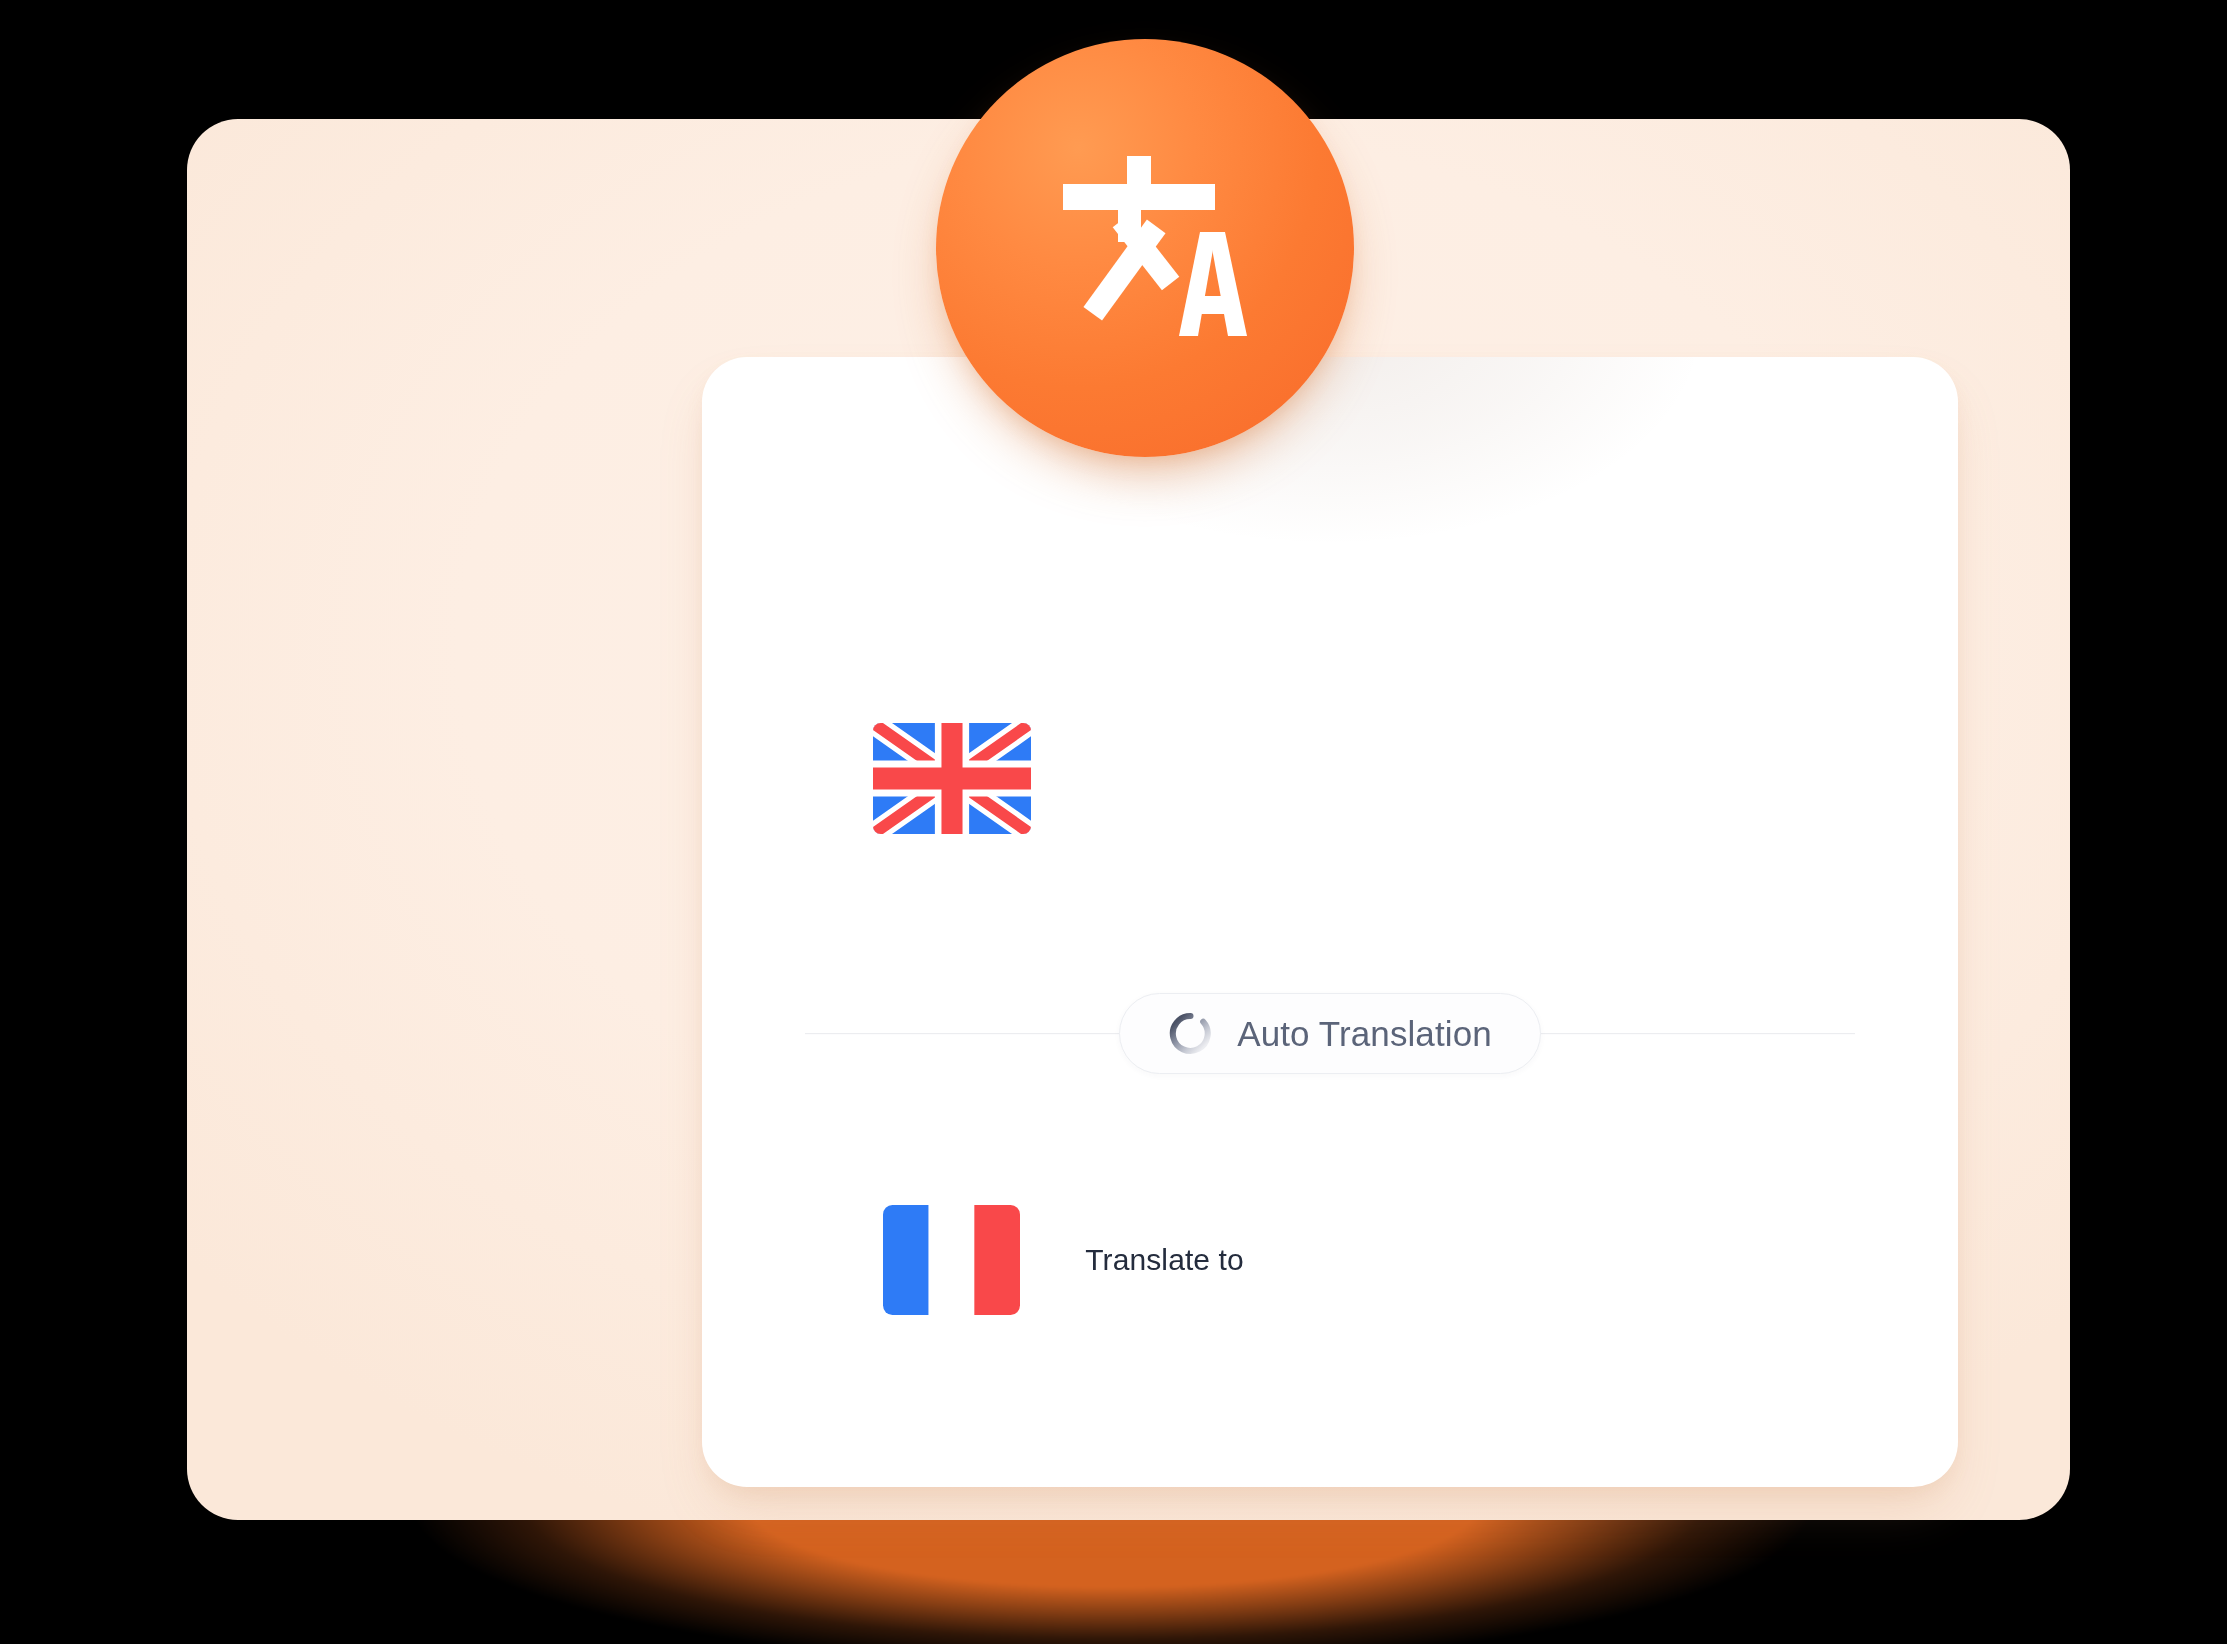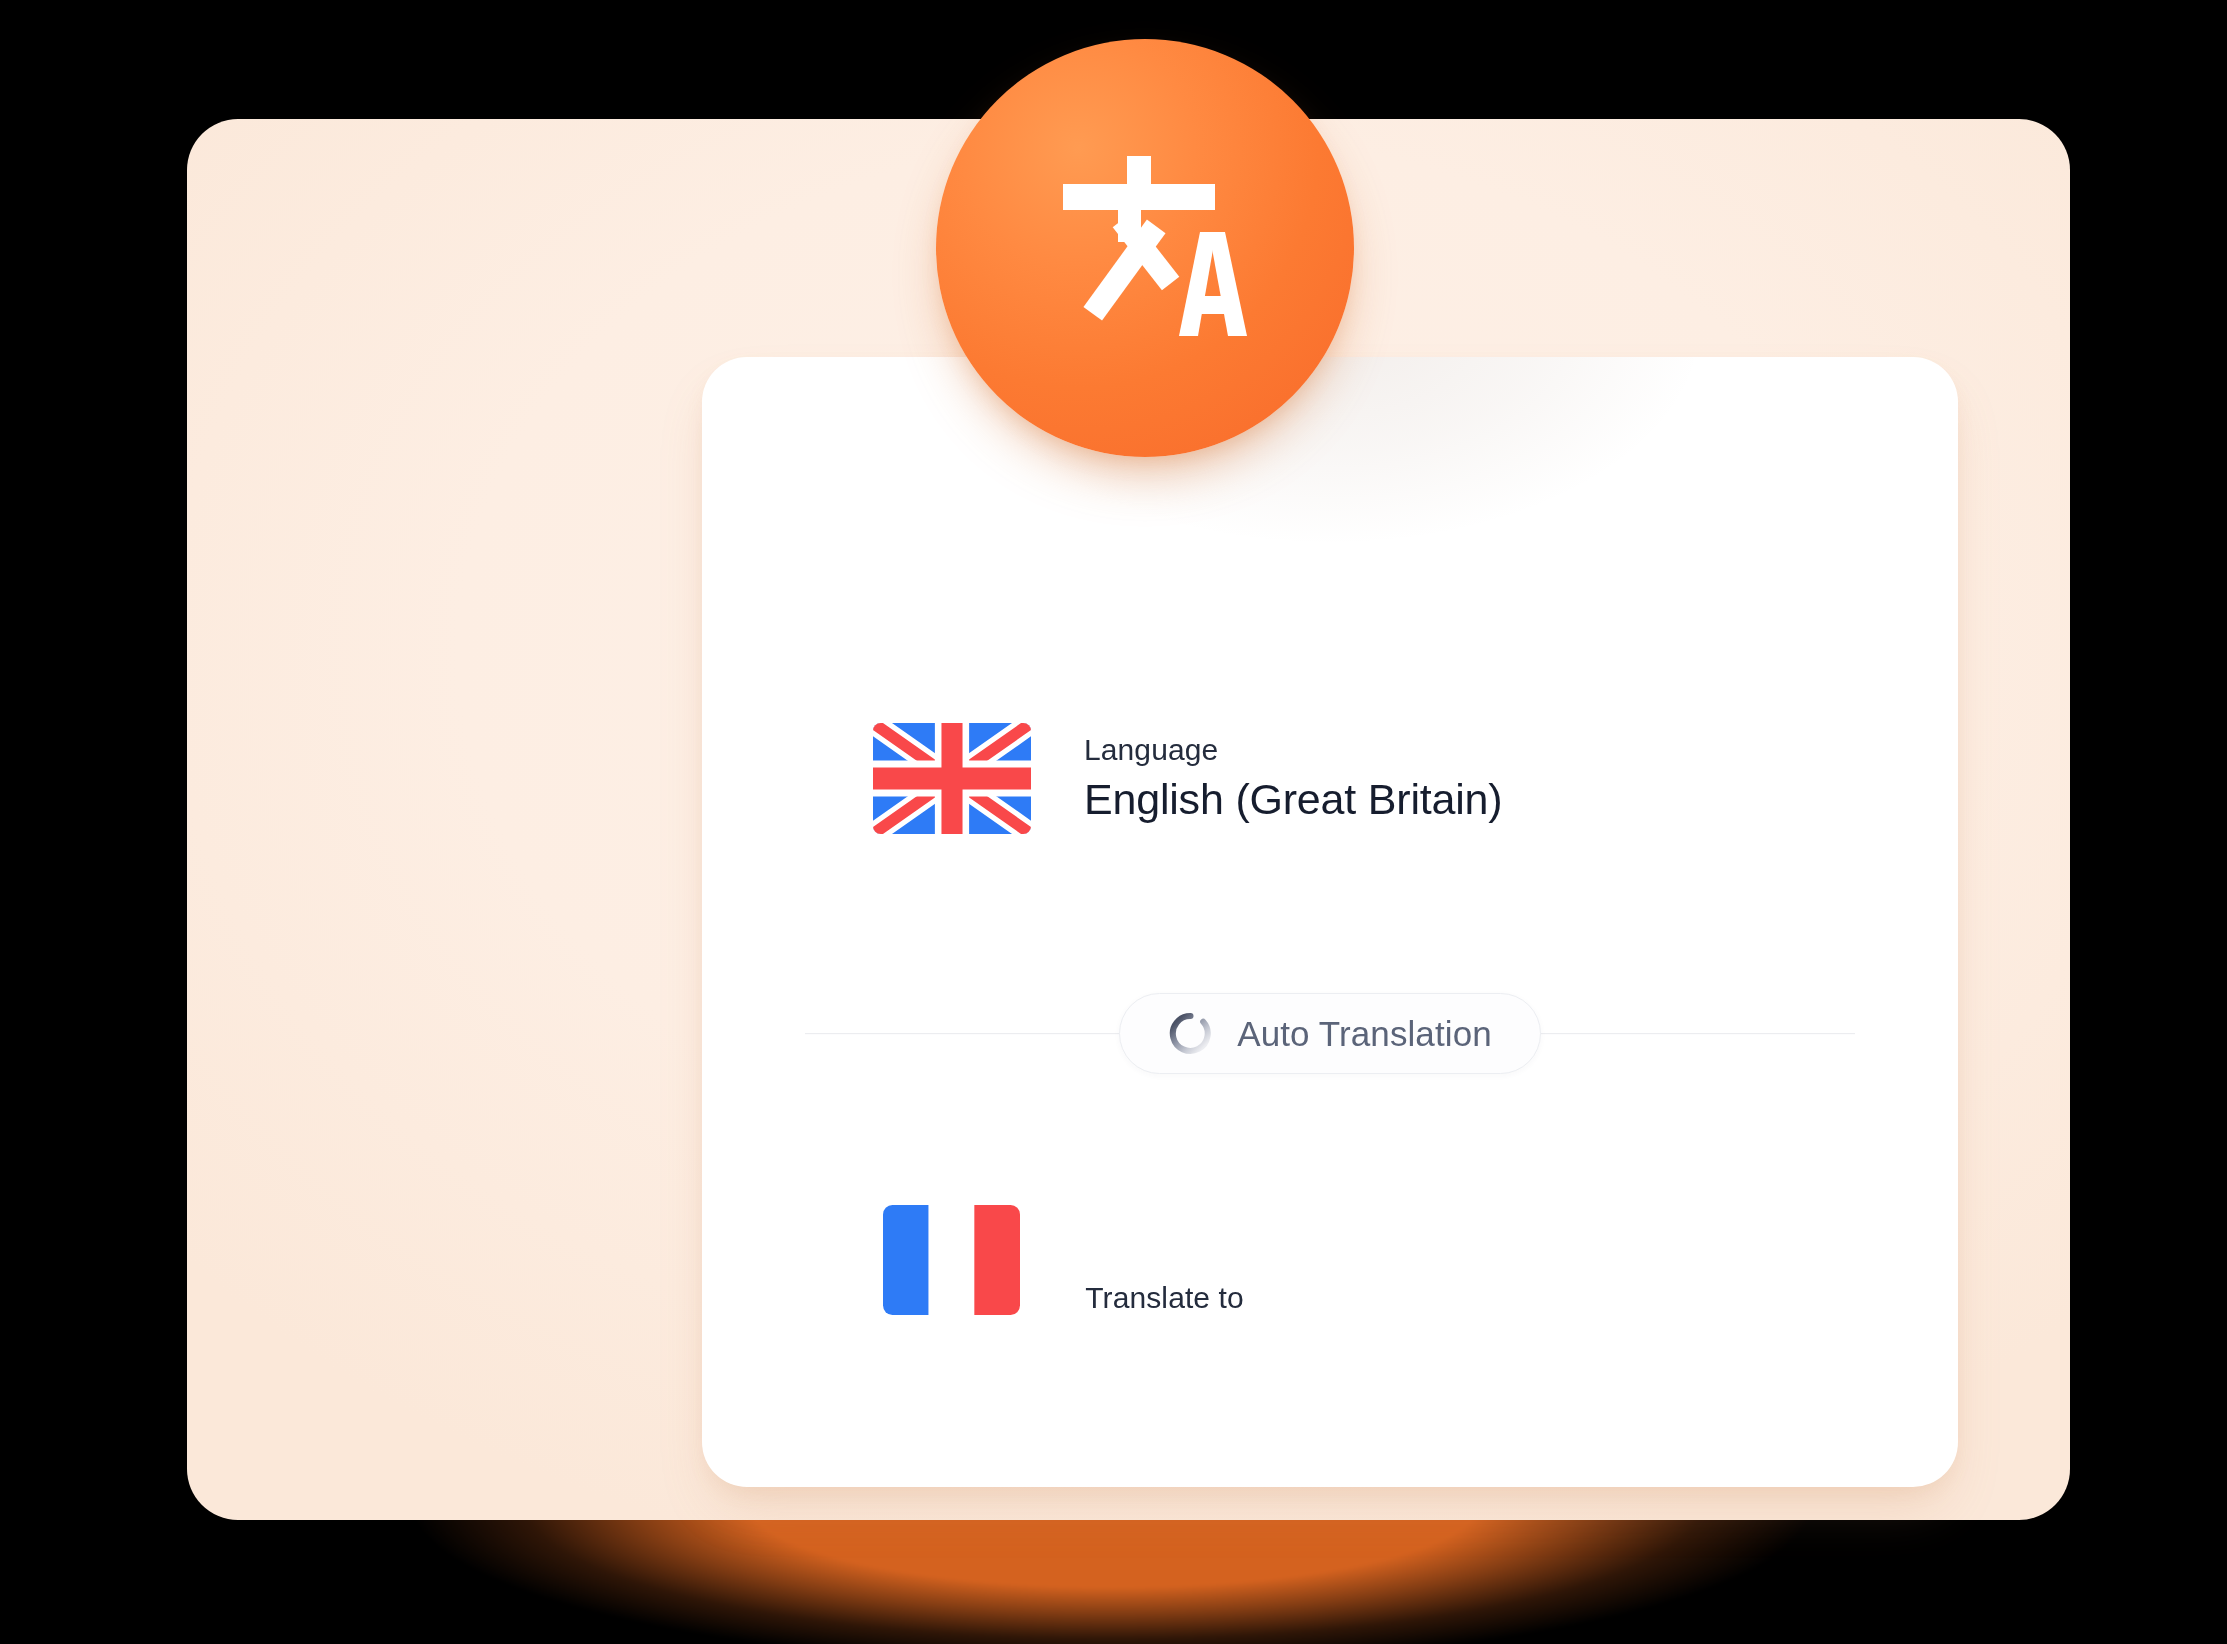--- a/index.html
+++ b/index.html
@@ -98,21 +98,21 @@
   .badge svg { width:240px; height:240px; display:block; }
 
   
   .row {
     position:absolute;
     display:flex;
     align-items:center;
     gap:53px;
   }
   .row-source { left:686px; top:604px; }
-  .row-target { left:686px; top:1086px;align-items:flex-end; }
+  .row-target { left:686px; top:1086px; }
 
   .flag {
     position:relative;
     width:158px;
     height:111px;
     border-radius:7.7px;
     overflow:hidden;
     flex:0 0 auto;
   }
   .flag-fr { width:137px; height:110px; border-radius:9.4px; }
@@ -187,24 +187,20 @@
 
       <div class="row row-source" style="left:171px; top:366px;">
         <div class="flag">
           <svg viewBox="0 0 60 40" width="158" height="111" preserveAspectRatio="none">
             <rect width="60" height="40" fill="#2e7bf6"></rect>
             <path d="M0,0 L60,40 M60,0 L0,40" stroke="#ffffff" stroke-width="8"></path>
             <path d="M0,0 L60,40 M60,0 L0,40" stroke="#f9484a" stroke-width="4.2"></path>
             <path d="M30,0 V40 M0,20 H60" stroke="#ffffff" stroke-width="13"></path>
             <path d="M30,0 V40 M0,20 H60" stroke="#f9484a" stroke-width="8"></path>
           </svg>
-        </div>
-        <div class="text-col">
-          <span class="label">Language</span>
-          <span class="value">English (Great Britain)</span>
         </div>
       </div>
 
       <div class="divider-wrap" style="left:103px; top:636px;">
         <div class="divider-line"></div>
         <div class="pill">
           <svg class="spinner" viewBox="0 0 40 40">
             <defs>
               <linearGradient id="spinGrad" x1="0.15" y1="0.12" x2="0.9" y2="0.88">
                 <stop offset="0%" stop-color="#4b5266"></stop>

